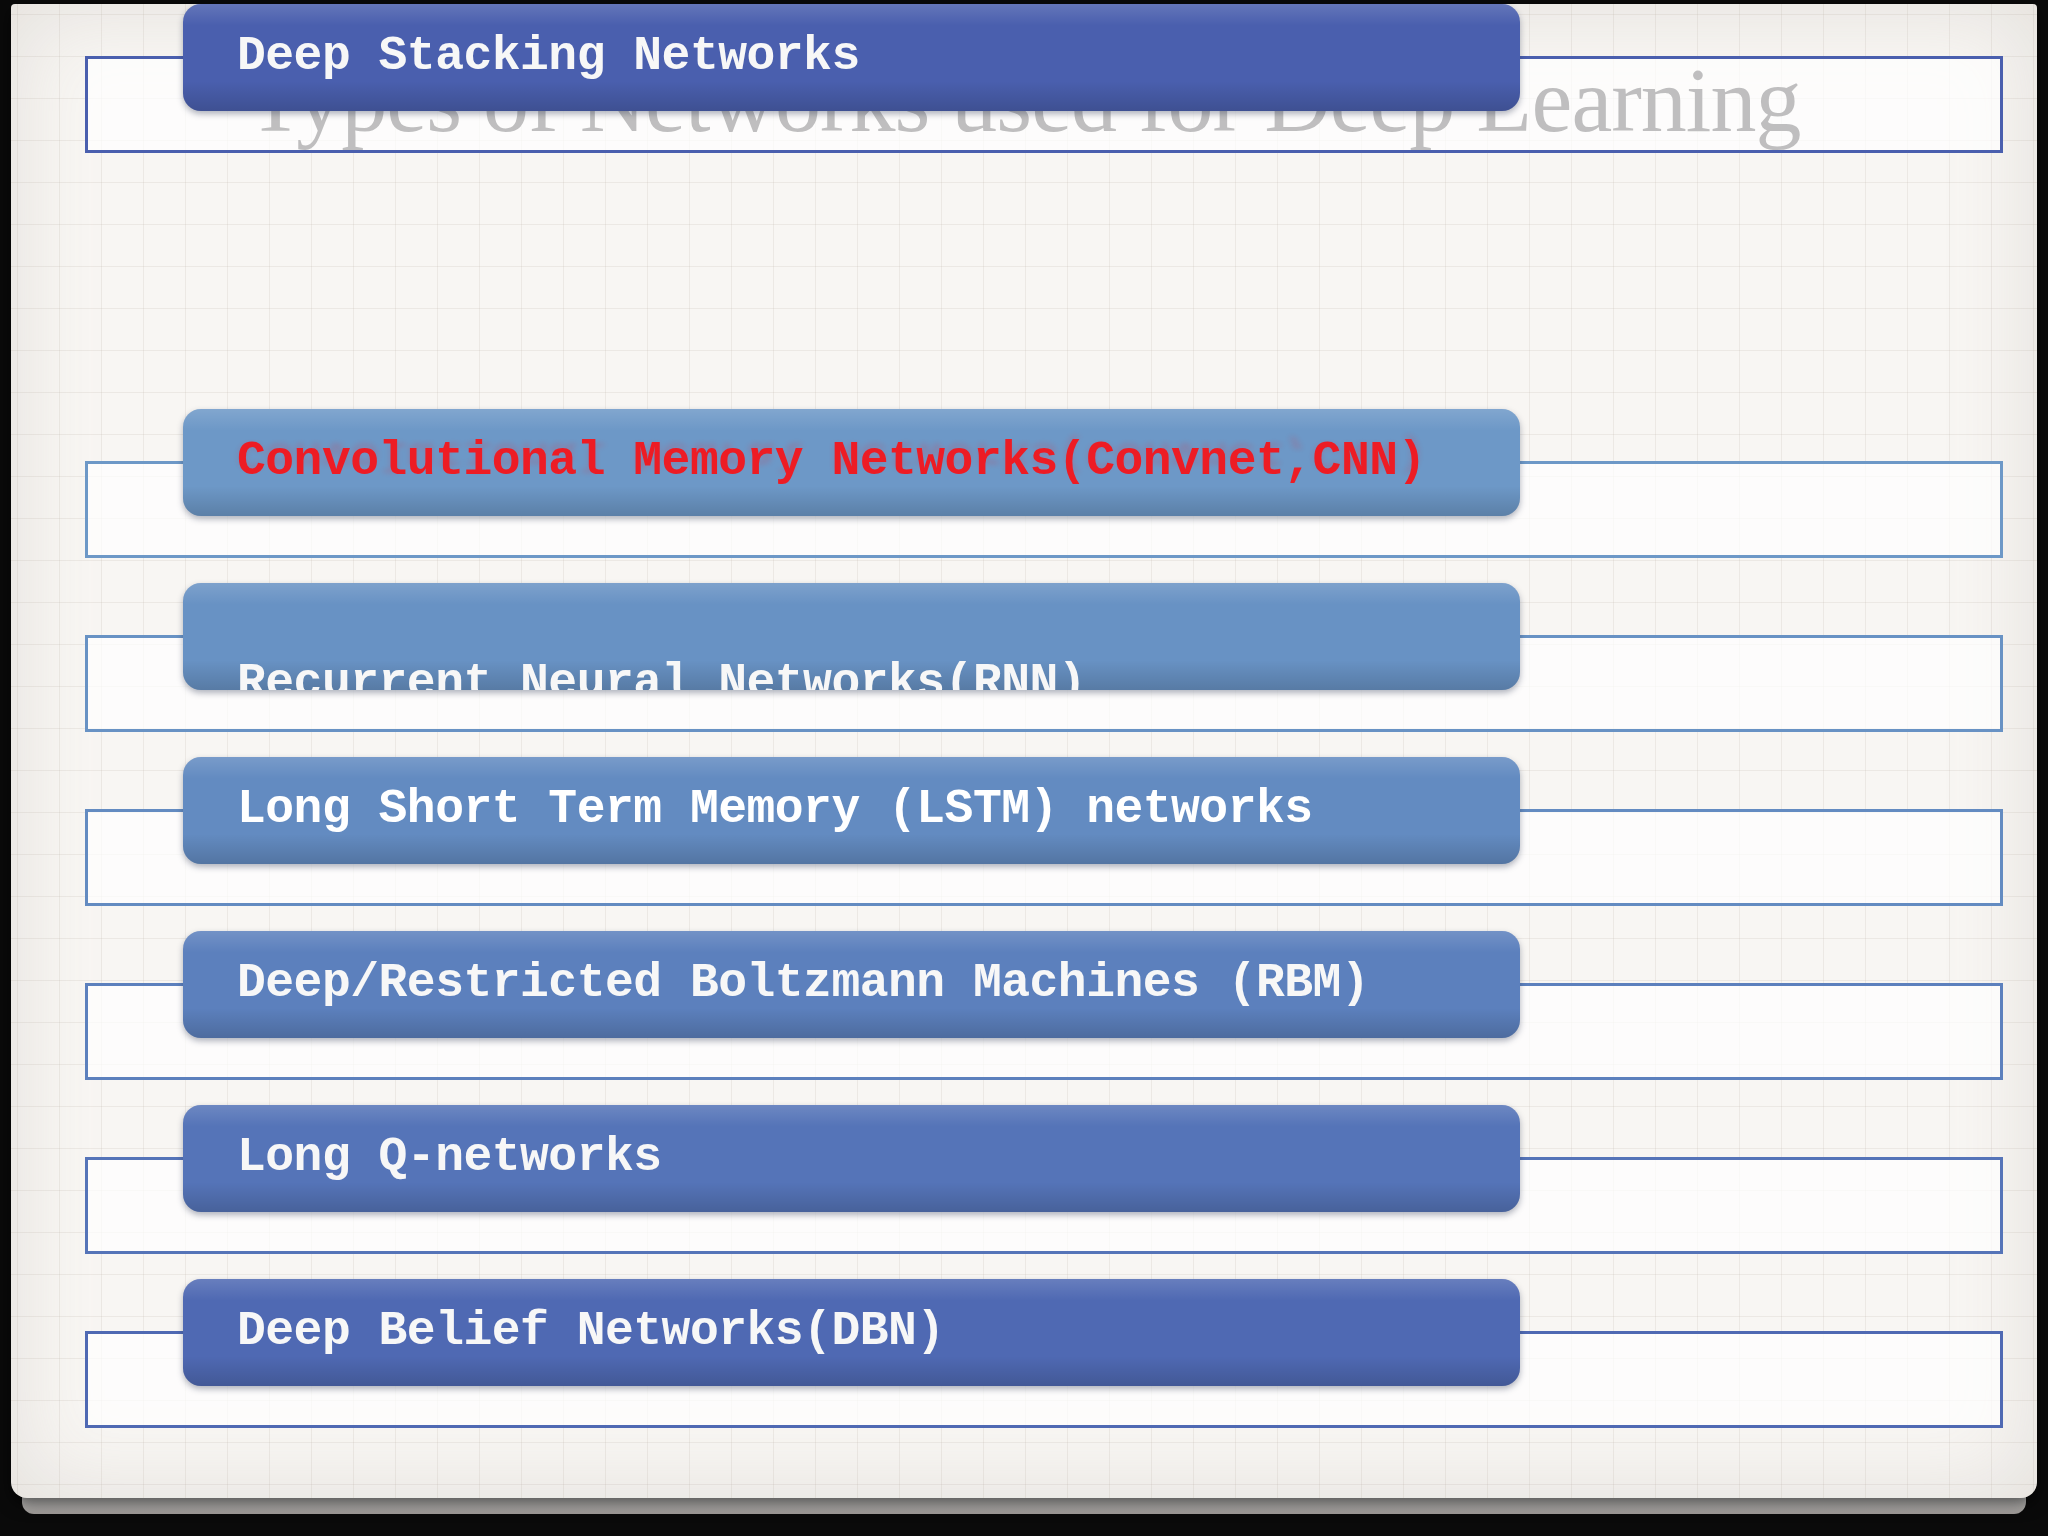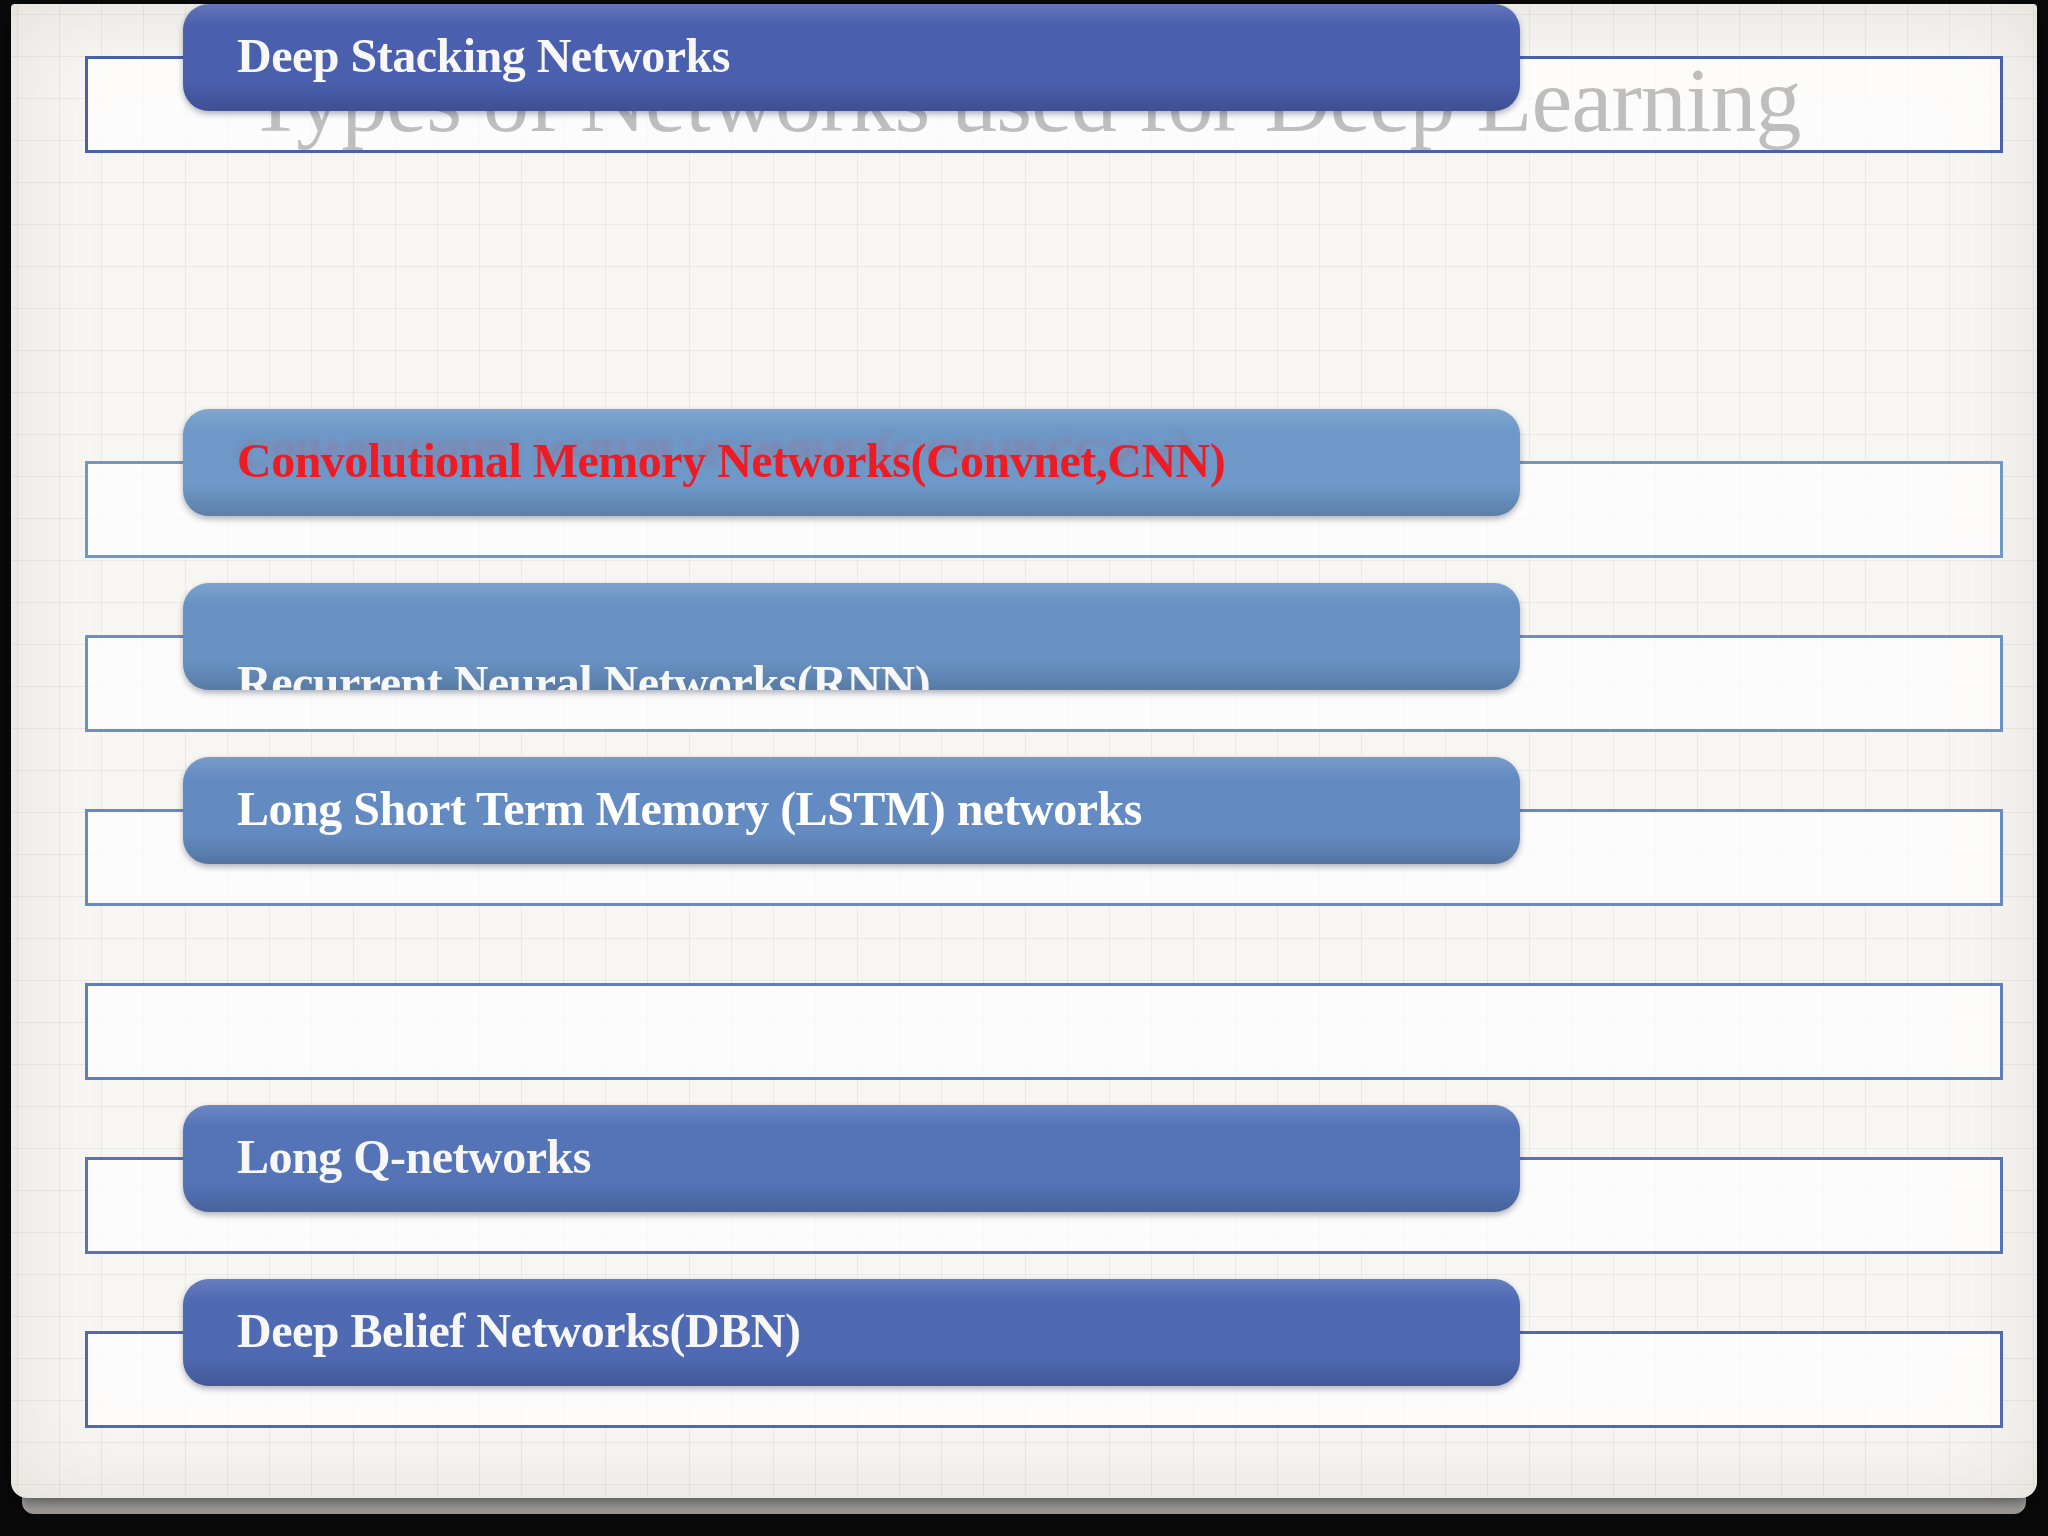--- a/index.html
+++ b/index.html
@@ -61,24 +61,25 @@
     box-sizing:border-box;
     border:3px solid var(--c,#5b7fad);
     background:rgba(255,255,255,0.70);
     z-index:1;
   }
   .bar{
     position:absolute;
     left:172px;top:0;
     width:1337px;height:107px;
     background:var(--c,#6d98c7);
-    border-radius:26px;
+    border-radius:18px;
     box-shadow:0 3px 6px rgba(30,40,70,0.35);
     z-index:2;
     overflow:hidden;
+    font-family:Liberation Mono, monospace;
   }
   .bar::before{ 
     content:"";
     position:absolute;inset:0;
     background:linear-gradient(180deg,
       rgba(255,255,255,0.14) 0%,
       rgba(255,255,255,0.00) 20%,
       rgba(0,0,0,0.00) 72%,
       rgba(0,0,0,0.16) 100%);
     pointer-events:none;
@@ -135,20 +136,23 @@
 
   <div class="row" style="--c: #638bc1;">
     <div class="outline-box"></div>
     <div class="bar">
       <span class="bar-label" style="color: #ffffff;">Long Short Term Memory (LSTM) networks</span>
     </div>
   </div>
 
   <div class="row" style="--c: #5c80bd;">
     <div class="outline-box"></div>
+    <div class="bar">
+      <span class="bar-label" style="color: rgb(247, 247, 247);">Deep/Restricted Boltzmann Machines (RBM)</span>
+    </div>
   </div>
 
   <div class="row" style="--c: #5574b8;">
     <div class="outline-box"></div>
     <div class="bar">
       <span class="bar-label" style="color: rgb(247, 247, 247);">Long Q-networks</span>
     </div>
   </div>
 
   <div class="row" style="--c: #4f69b3;">

